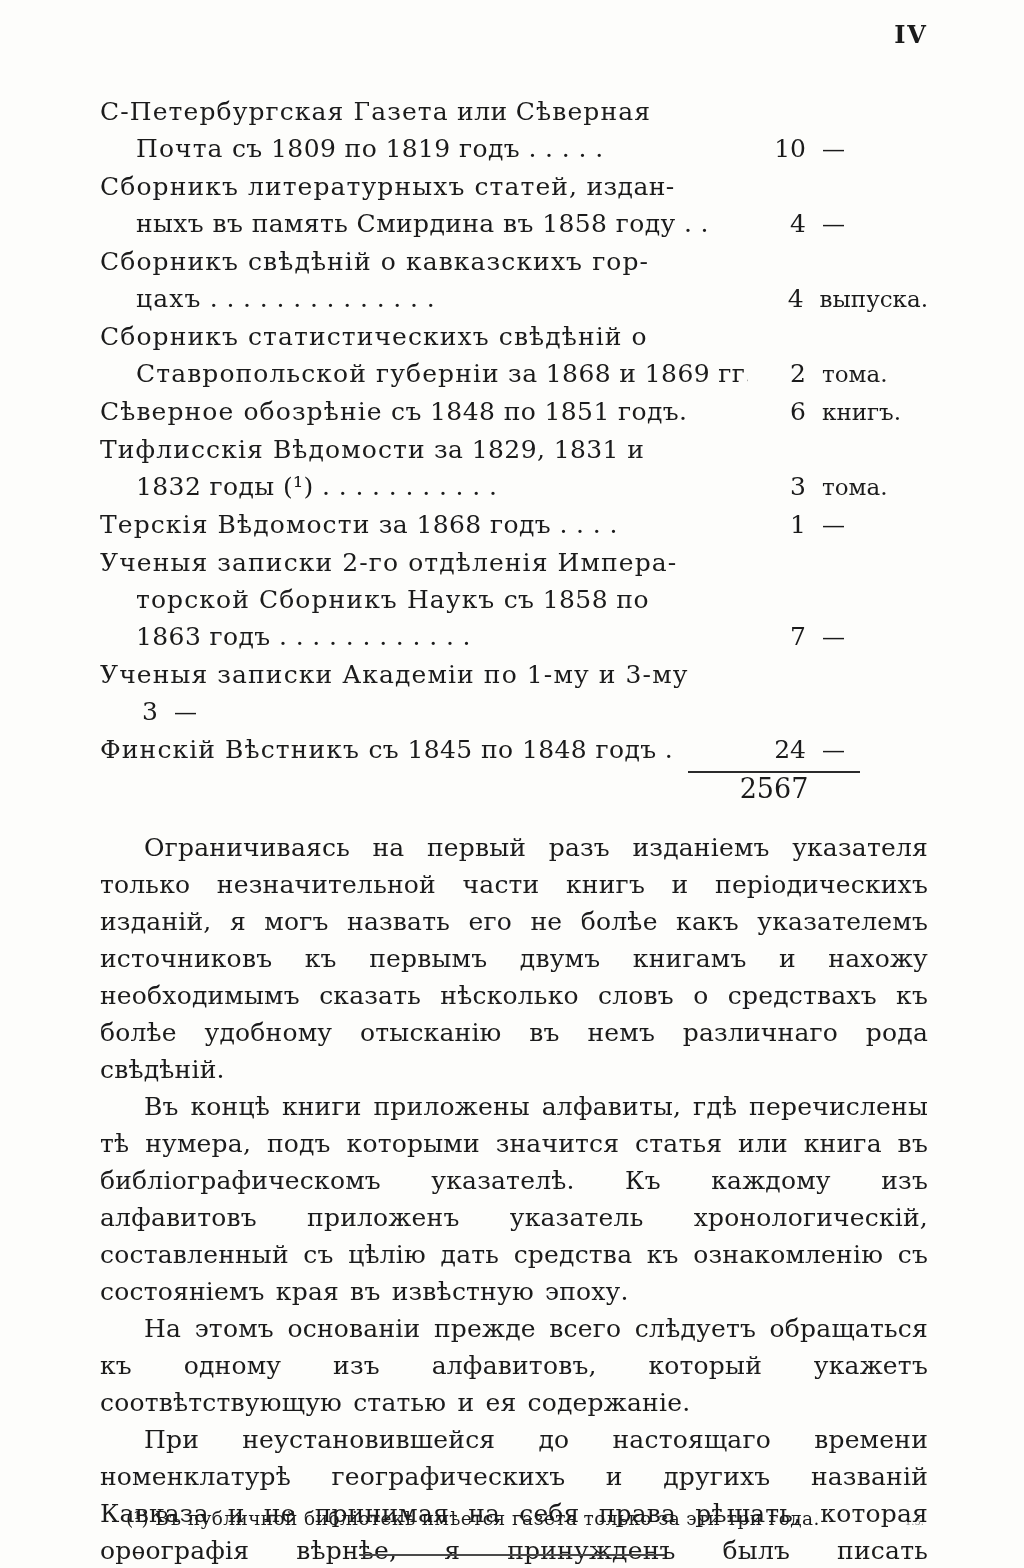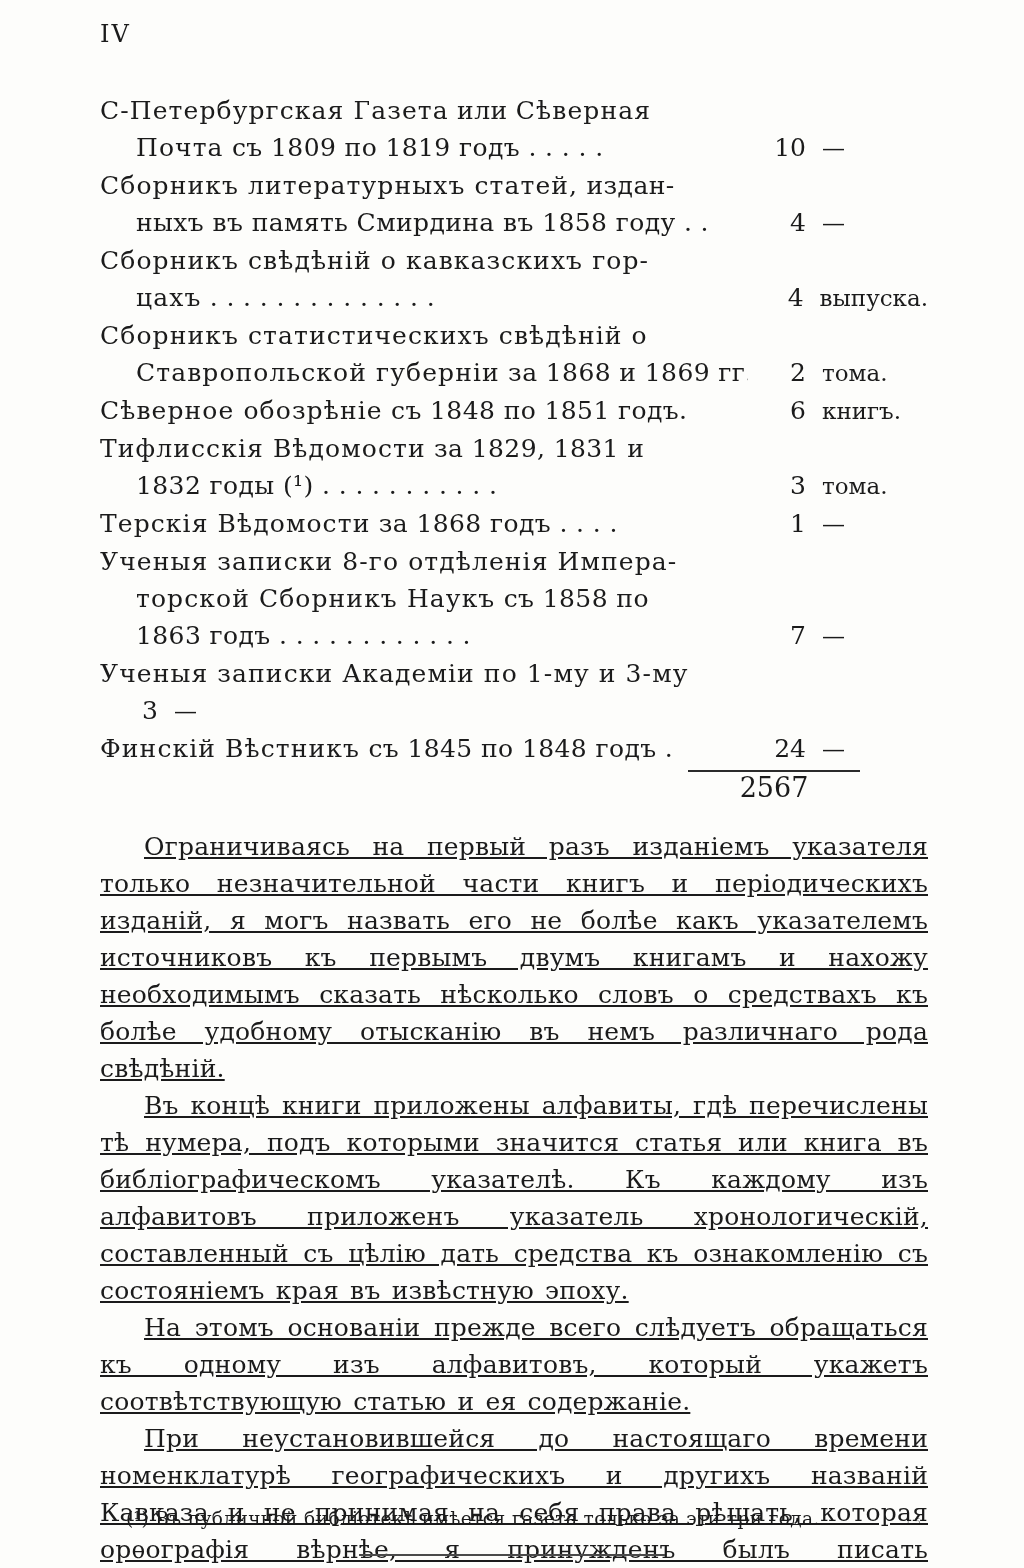--- a/index.html
+++ b/index.html
@@ -10,22 +10,22 @@
     position:relative;
     width:1024px; height:1568px;
     margin:0 auto;
     background:#fdfdfb;
     color:#1b1b1b;
     padding:20px 96px 0 100px;
     overflow:hidden;
   }
 
   .page-number {
-    text-align:left;
-    font-weight:normal;
+    text-align:right;
+    font-weight:bold;
     font-size:24px;
     letter-spacing:2px;
     margin-bottom:44px;
   }
 
   
   .entry-list { font-size:25px; }
   .entry-line {
     display:flex;
     align-items:baseline;
@@ -51,21 +51,20 @@
 
   
   .paragraphs { margin-top:24px; }
   .paragraphs p {
     font-size:25px;
     line-height:37px;
     text-align:justify;
     text-indent:44px;
     word-spacing:3px;
     letter-spacing:0.2px;
-    text-decoration:underline;
   }
 
   
   .footnote {
     position:absolute;
     left:100px; right:100px; bottom:34px;
     display:flex;
     align-items:baseline;
     font-size:18.5px;
     line-height:24px;
@@ -159,21 +158,21 @@
       </div>
       <div class="entry">
         <div class="entry-line">
           <div class="line-text"><span class="b">Терскія Вѣдомости</span><span class="r"> за 1868 годъ . . . .</span></div>
           <div class="line-count">1</div>
           <div class="line-unit">—</div>
         </div>
       </div>
       <div class="entry">
         <div class="entry-line">
-          <div class="line-text"><span class="b">Ученыя записки 8-го отдѣленія Импера-</span></div>
+          <div class="line-text"><span class="b">Ученыя записки 2-го отдѣленія Импера-</span></div>
           <div class="line-count"></div>
           <div class="line-unit"></div>
         </div>
         <div class="entry-line indent">
           <div class="line-text"><span class="b">торской Сборникъ Наукъ</span><span class="r"> съ 1858 по</span></div>
           <div class="line-count"></div>
           <div class="line-unit"></div>
         </div>
         <div class="entry-line indent">
           <div class="line-text"><span class="r">1863 годъ . . . . . . . . . . . .</span></div>

